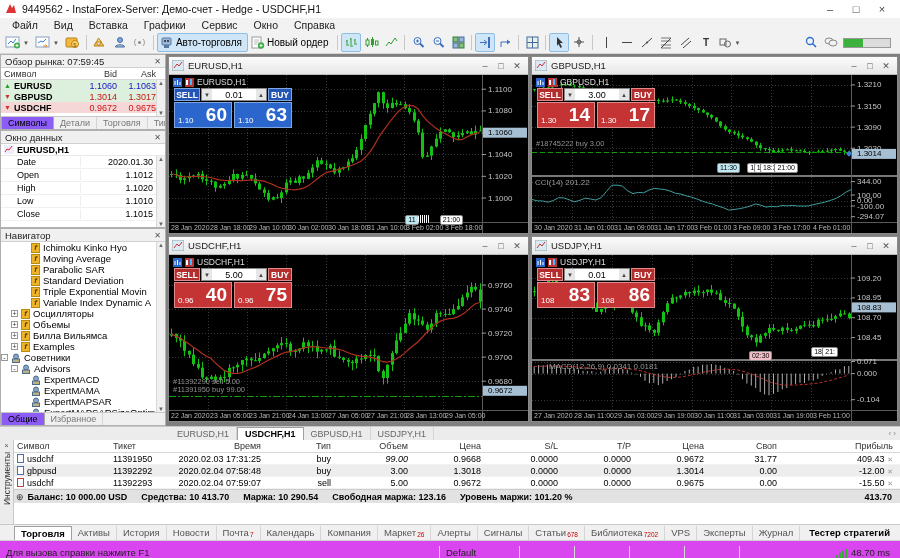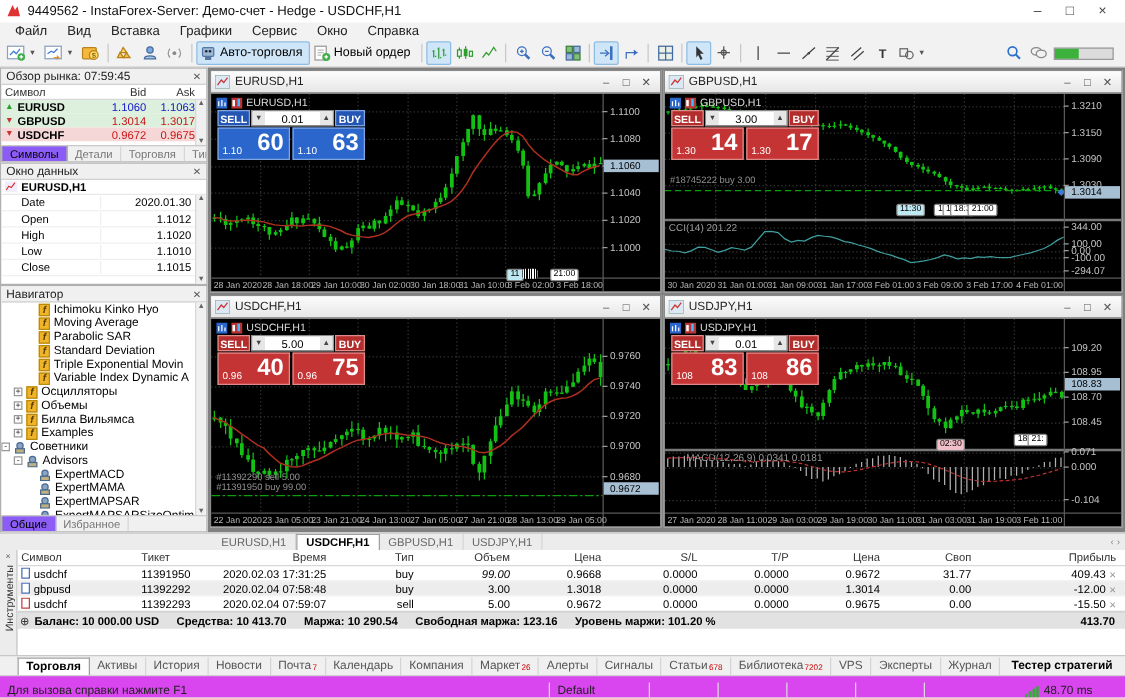--- a/index.html
+++ b/index.html
@@ -1710,14 +1710,14 @@
   <div class="scell" style="width:55px"></div>
   <div class="scell" style="width:55px"></div>
   <div class="scell" style="width:55px"></div>
   <div class="sspring"></div>
   <span class="sbars">
       <i style="height:3px"></i>
       <i style="height:5px"></i>
       <i style="height:7px"></i>
       <i style="height:9px"></i>
     </span>
-  <span style="padding-right:26px">48.70 ms</span>
+  <span style="padding-right:10px">48.70 ms</span>
 </div>
 
 </body></html>

